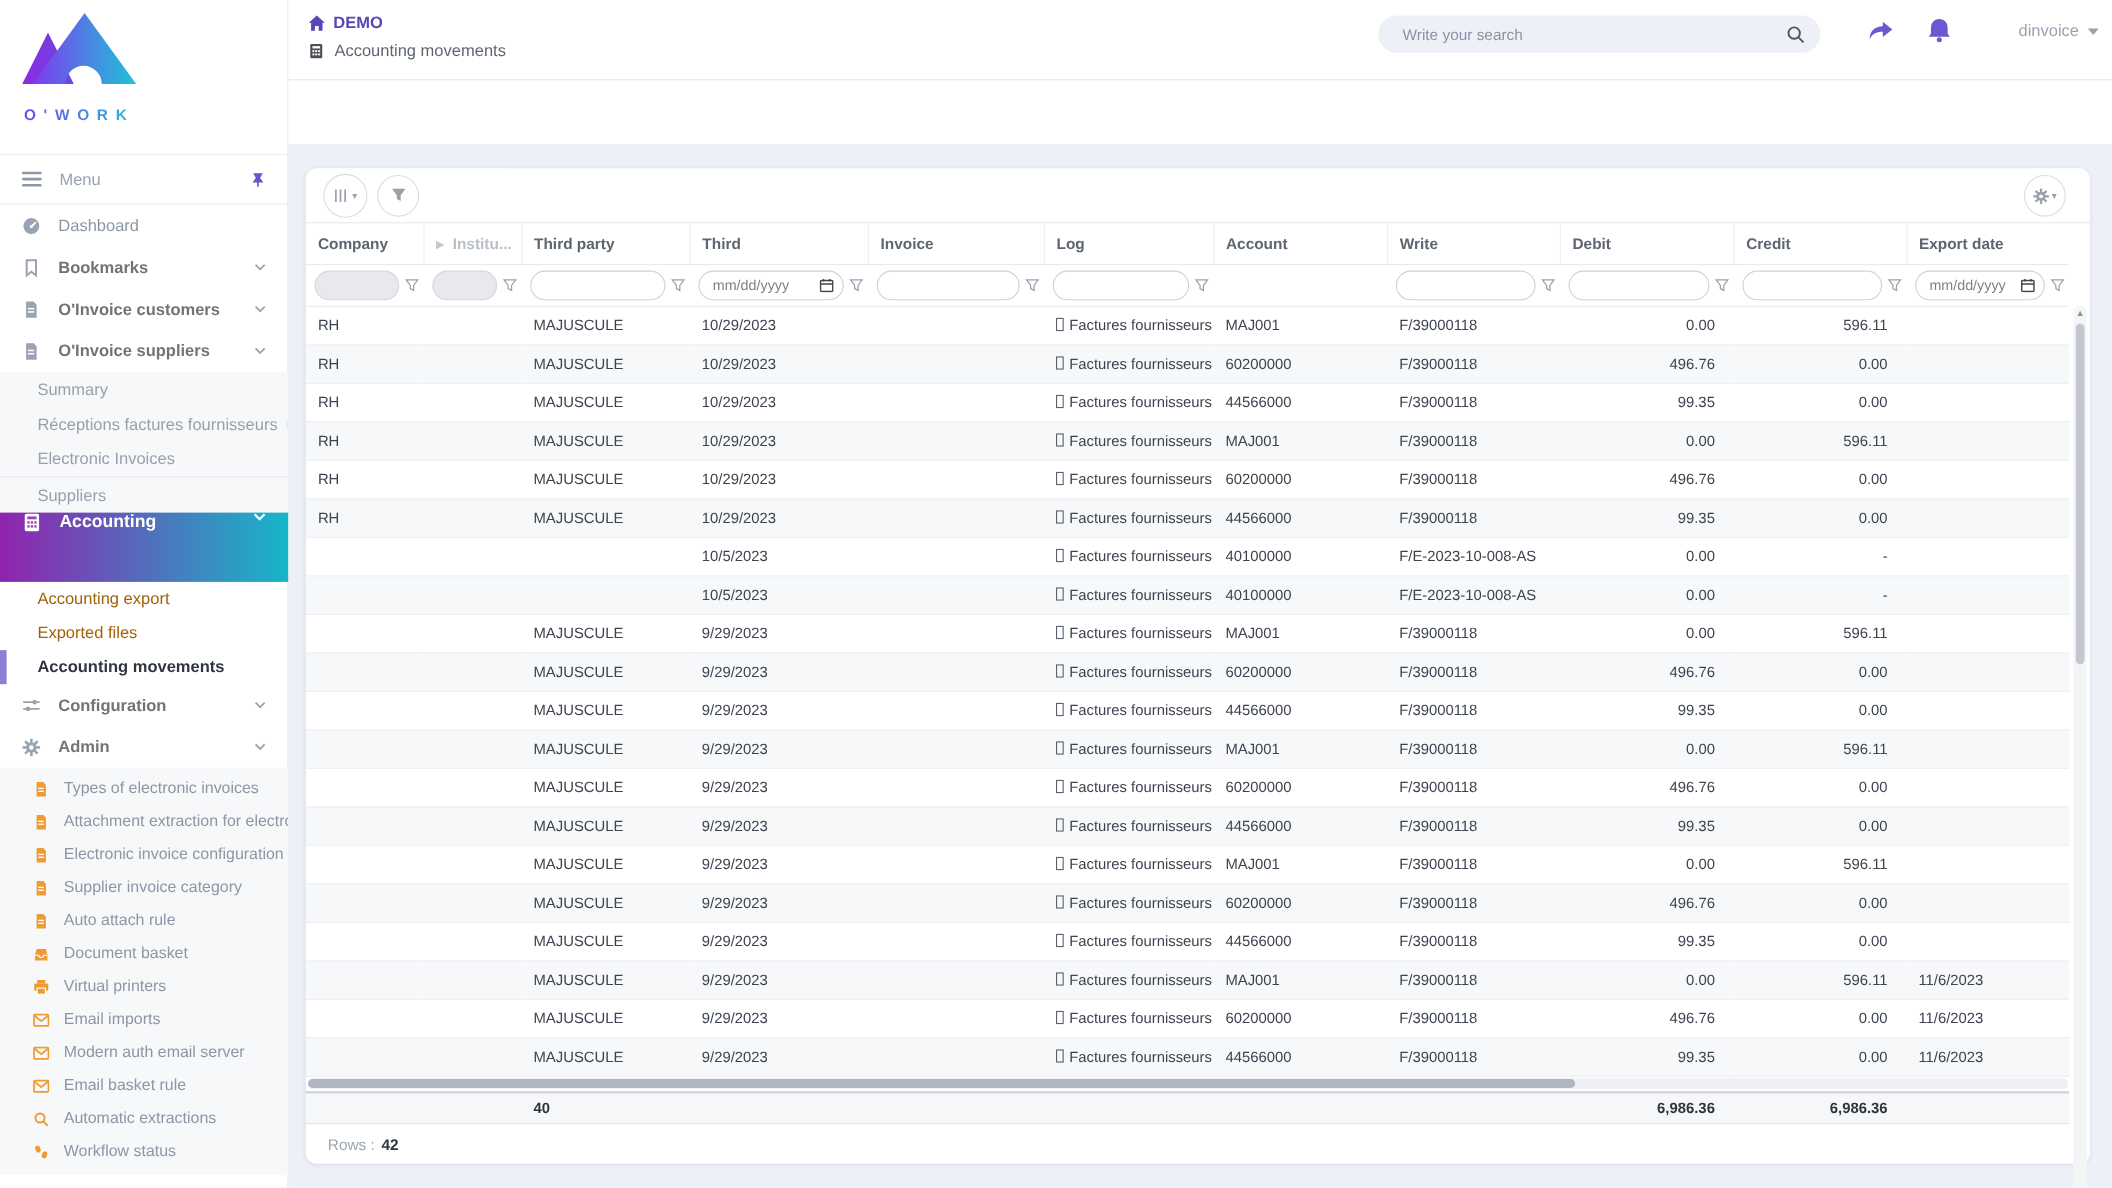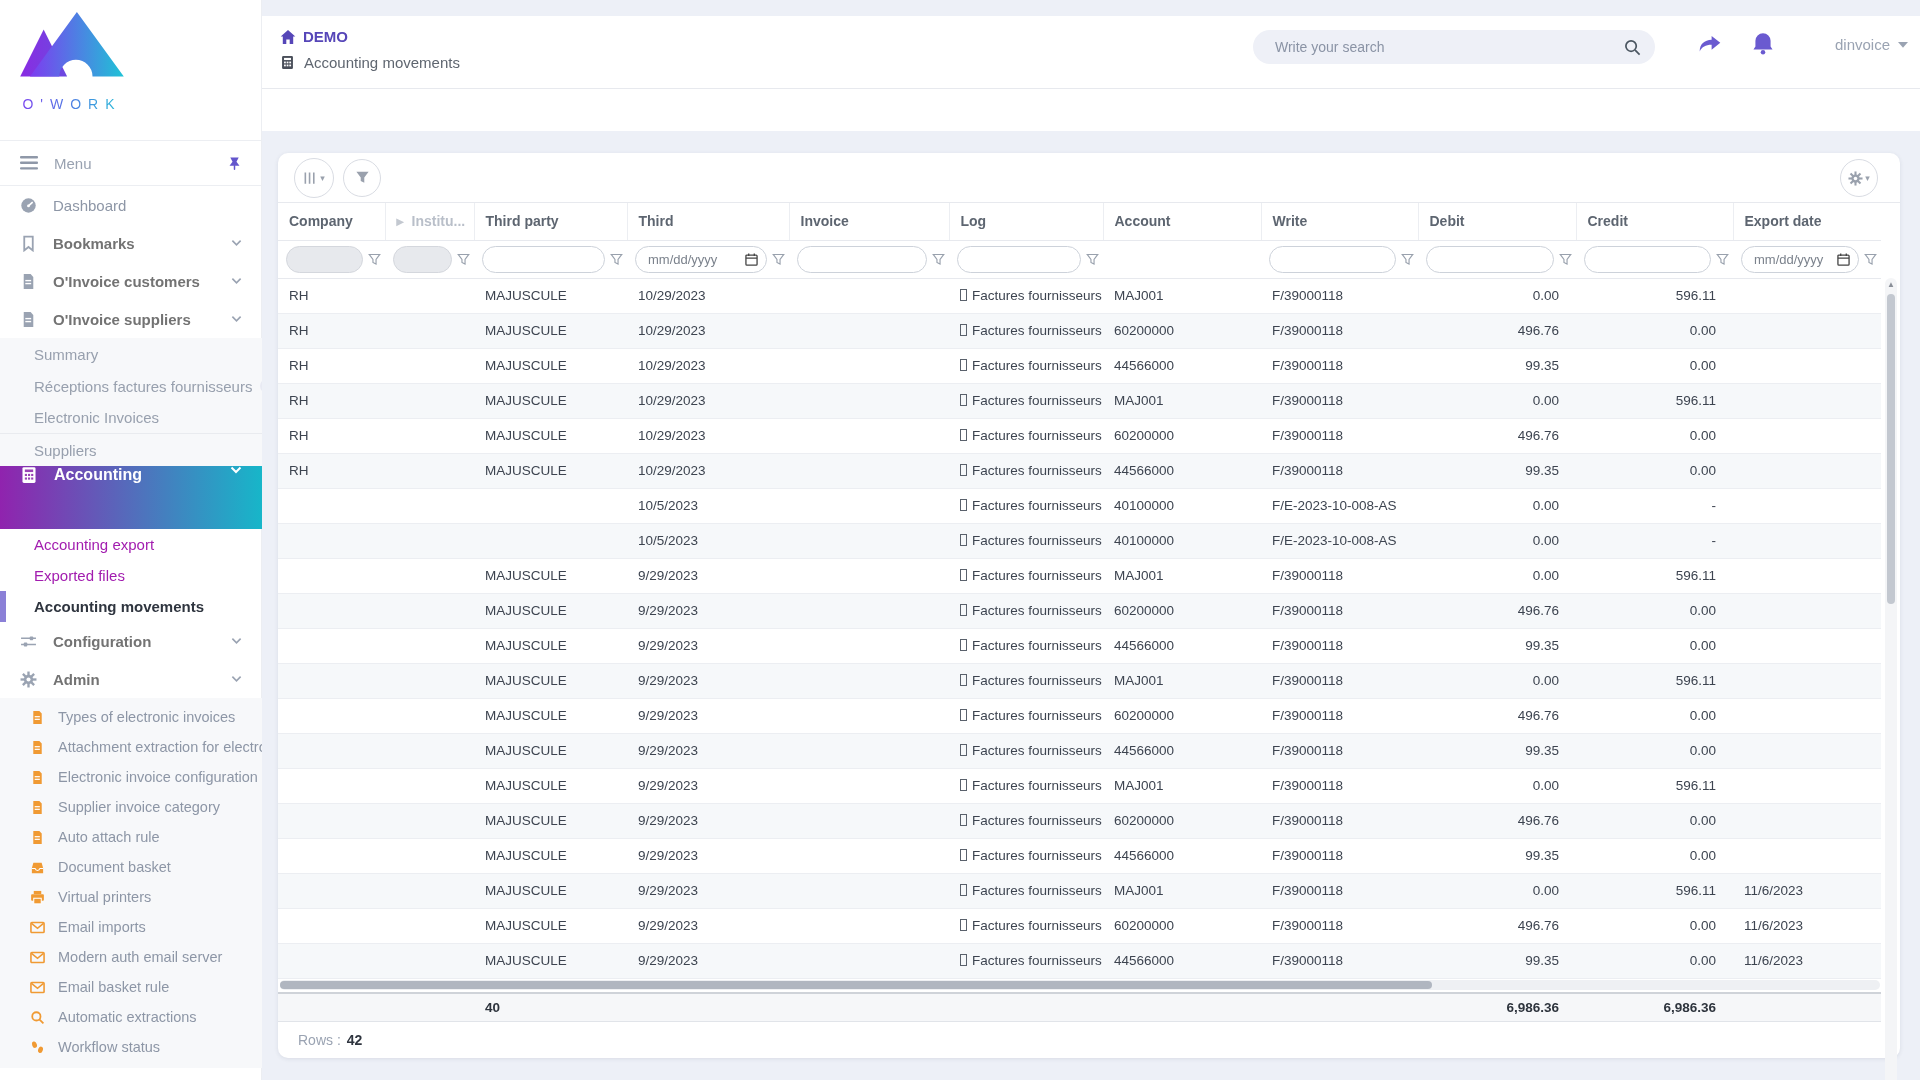--- a/index.html
+++ b/index.html
@@ -5,21 +5,21 @@
   * { margin:0; padding:0; box-sizing:border-box; }
   html,body { width:1920px; height:1080px; overflow:hidden; background:#edf0f7;
     font-family:"Liberation Sans", sans-serif; }
   .app { position:relative; width:1920px; height:1080px; }
 
   
   .sidebar { position:absolute; left:0; top:0; width:262px; height:1080px; background:#fff;
     border-right:1px solid #eceef2; z-index:5; }
   .logo-block { position:absolute; left:16px; top:8px; width:112px; text-align:center; }
   .logo-block svg { width:108px; height:86px; display:block; margin:0 auto; }
-  .logo-text { font-size:14px; font-weight:400; letter-spacing:7px; margin-top:2px;
+  .logo-text { font-size:14px; font-weight:700; letter-spacing:7px; margin-top:2px;
     background:linear-gradient(90deg,#7d3cf0,#1fc3d6); -webkit-background-clip:text;
     background-clip:text; color:transparent; }
   .menu-row { position:absolute; left:0; top:140px; width:262px; height:46px;
     border-top:1px solid #eceef2; border-bottom:1px solid #eceef2;
     display:flex; align-items:center; padding:0 20px; color:#99a2b1; font-size:15px; cursor:pointer; }
   .menu-row .hamburger { width:18px; margin-right:16px; color:#8f98a8; }
   .menu-row .pin { margin-left:auto; color:#6355cc; }
   .nav { position:absolute; left:0; top:186px; width:262px; }
   .nav-item { height:38px; display:flex; align-items:center; padding:0 20px;
     color:#8d96a6; font-size:15px; cursor:pointer; white-space:nowrap; overflow:hidden; }
@@ -30,29 +30,29 @@
   .sub-item { height:32px; display:flex; align-items:center; padding:0 20px 0 34px;
     color:#98a0ae; font-size:15px; cursor:pointer; white-space:nowrap; overflow:hidden; }
   .sub-item .badge { margin-left:8px; background:#e8eaf3; color:#5d6570; font-size:11px;
     border-radius:8px; padding:1px 6px; font-weight:700; }
   .divider { border-bottom:1px solid #e9ebef; }
   .active-gradient { height:63px; display:flex; padding:0 20px;
     background:linear-gradient(90deg,#9023ae,#17b6c9); color:#fff; font-size:16px; font-weight:700; cursor:pointer; }
   .active-gradient .ico { width:18px; height:18px; margin-right:16px; color:#fff; }
   .active-gradient .chev { color:#fff; }
   .acc-sub { height:31px; display:flex; align-items:center; padding:0 20px 0 34px;
-    color:#a21caf; font-size:15px; cursor:pointer; }
+    color:#a16207; font-size:15px; cursor:pointer; }
   .acc-sub.current { font-weight:700; color:#2f353f; border-left:6px solid #8b80d7; padding-left:28px; }
   .admin-sub { background:#f7f8fa; padding:4px 0 6px 0; }
   .admin-item { height:30px; display:flex; align-items:center; padding:0 8px 0 30px;
     color:#8d96a6; font-size:14.5px; cursor:pointer; white-space:nowrap; overflow:hidden; }
   .admin-item .ico { width:15px; height:15px; margin-right:13px; flex:none; color:#f09a33; }
 
   
-  .topbar { position:absolute; left:262px; top:16px; width:1658px; height:131px; background:#fff; }
+  .topbar { position:absolute; left:262px; top:0; width:1658px; height:131px; background:#fff; }
   .topbar .rule { position:absolute; left:0; top:72px; width:1658px; border-top:1px solid #e7e9ee; }
   .crumbs { position:absolute; left:18px; top:12px; }
   .crumb-home { display:flex; align-items:center; color:#5646b8; font-weight:700; font-size:15px; cursor:pointer; }
   .crumb-home .ico { width:16px; height:16px; margin-right:7px; color:#5646b8; }
   .crumb-page { display:flex; align-items:center; margin-top:9px; color:#5f6670; font-size:15px; }
   .crumb-page .ico { width:15px; height:15px; margin-right:9px; color:#4a4f5a; }
   .search-pill { position:absolute; left:991px; top:14px; width:402px; height:34px; background:#eef0f7;
     border-radius:17px; display:flex; align-items:center; padding:0 14px 0 22px; }
   .search-pill input { border:none; outline:none; background:transparent; flex:1; font-size:14px;
     color:#3d4450; font-family:"Liberation Sans",sans-serif; }

